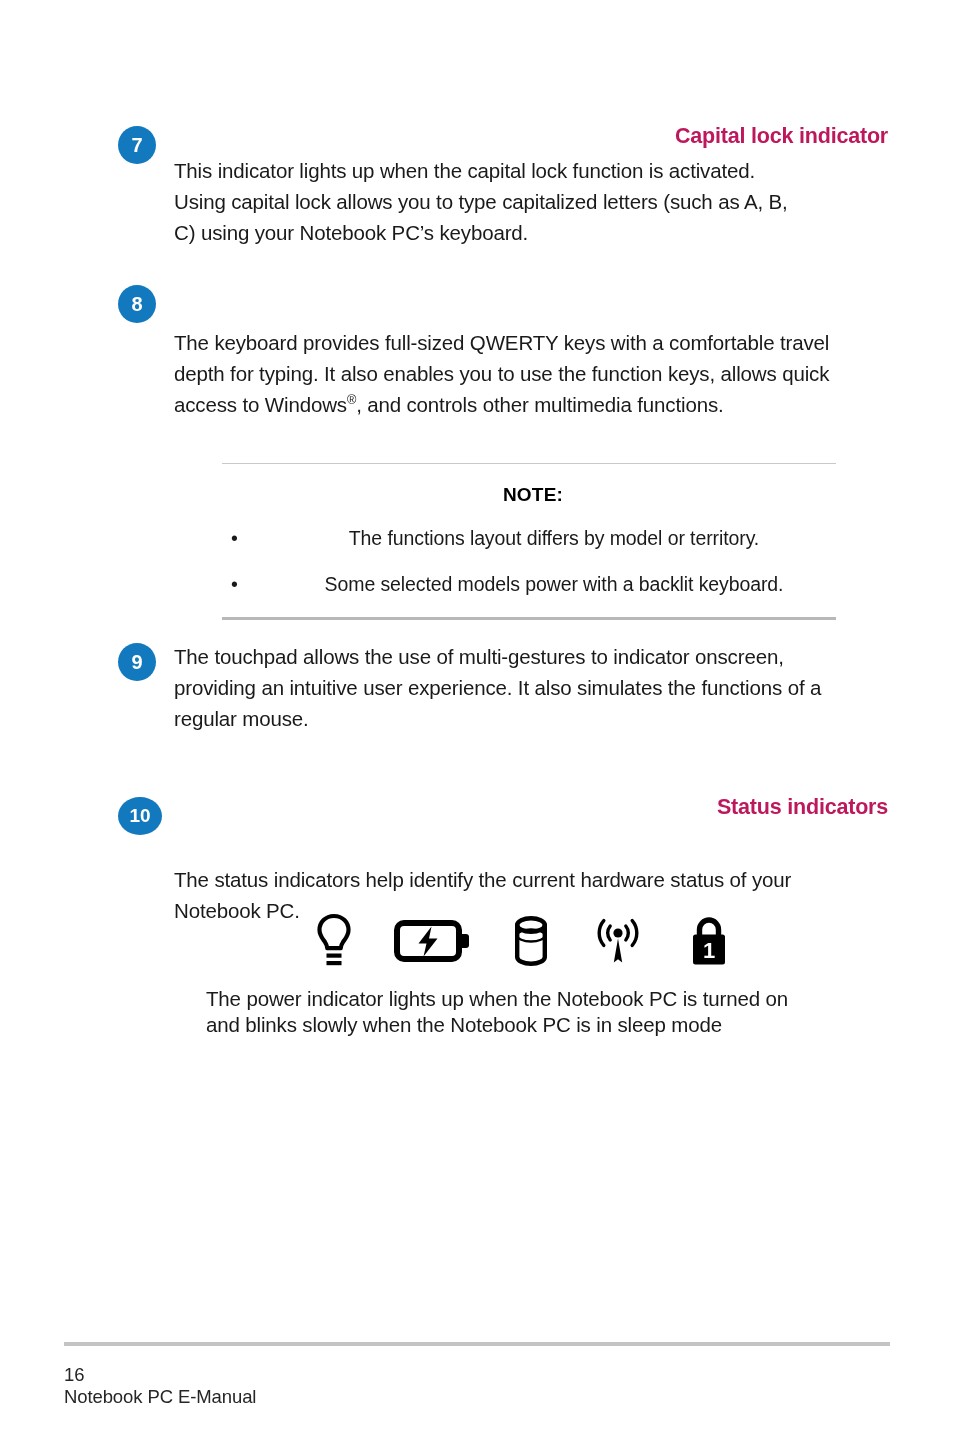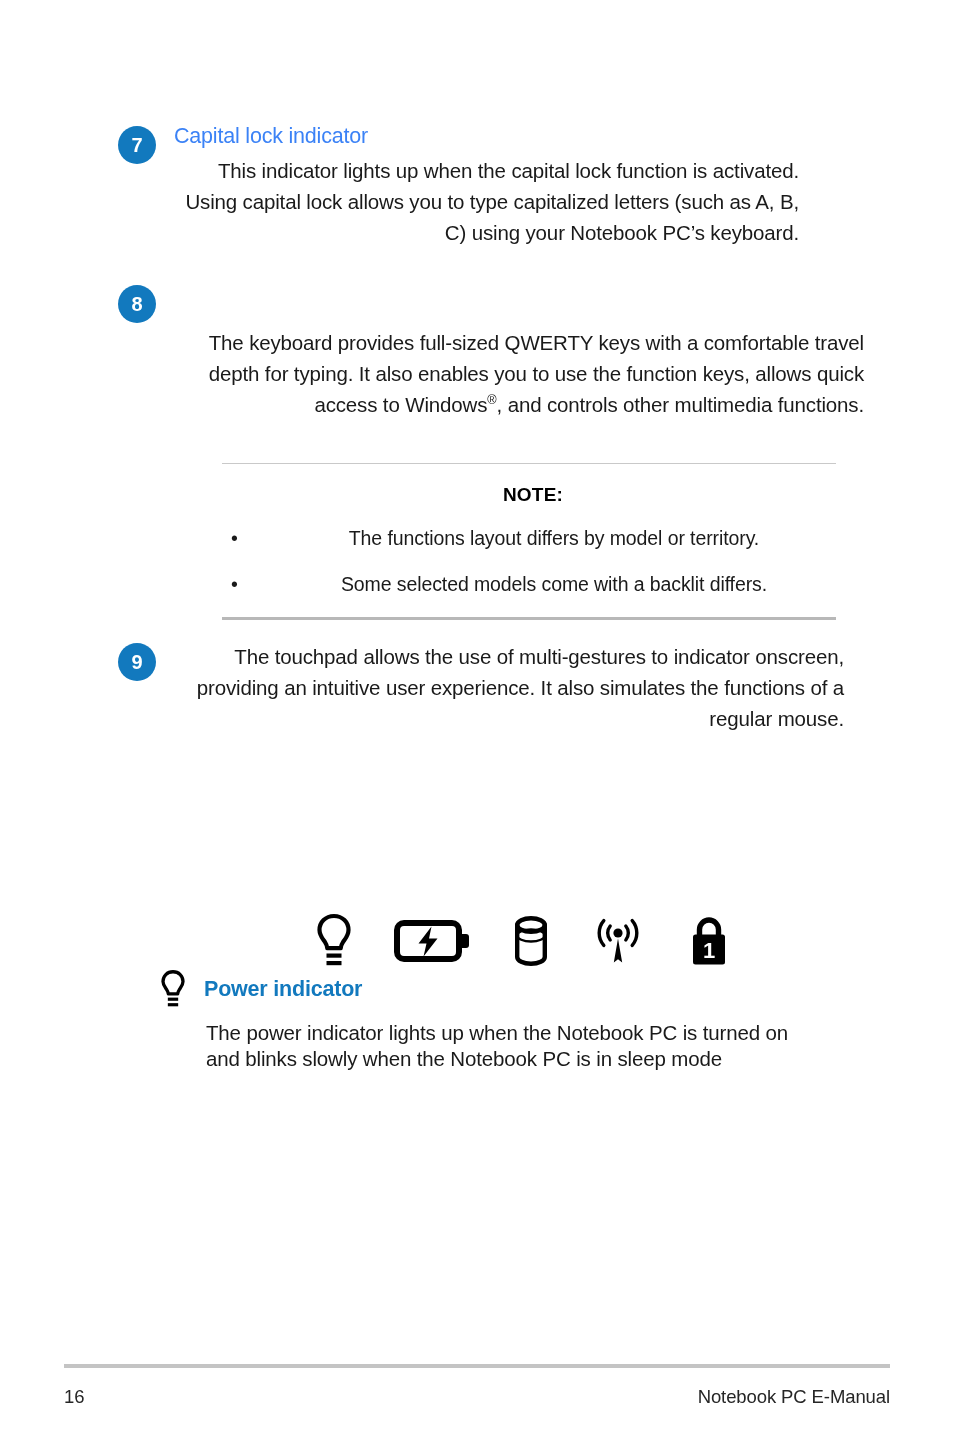--- a/index.html
+++ b/index.html
@@ -51,34 +51,34 @@
     font-size: 19px;
   }
 
   .sec-body {
     margin-left: 56px;
   }
 
   h2.sec-title {
     margin: 0 0 6px 0;
     font-size: 21.5px;
-    font-weight: normal;
-    color: #3b82f6;
+    font-weight: bold;
+    color: #be185d;
     letter-spacing: -0.2px;
     line-height: 1.15;
+    text-align: right;
   }
 
   p.sec-text {
     margin: 0;
     font-size: 20.5px;
     line-height: 31px;
     color: #1a1a1a;
     letter-spacing: -0.15px;
     max-width: 670px;
-    text-align: right;
   }
   p.sec-text.narrow { max-width: 625px; }
   p.sec-text.wide   { max-width: 690px; margin-top: 44px; }
 
   sup.reg {
     font-size: 0.62em;
     vertical-align: super;
     line-height: 0;
   }
 
@@ -181,20 +181,21 @@
     width: 100%;
   }
   .footer-row {
     display: flex;
     justify-content: space-between;
     align-items: baseline;
     margin-top: 18px;
     font-size: 18.5px;
     color: #262626;
     letter-spacing: -0.1px;
+    flex-direction: column;
   }
 </style>
 </head>
 <body>
 
 <div class="page">
 
   <div class="section" style="top:124px;">
     <div class="badge">7</div>
     <div class="sec-body">
@@ -213,33 +214,40 @@
   <div class="note-box" style="top:463px;text-align:center;">
     <div class="note-rule-top"></div>
     <div class="note-label">NOTE:</div>
     <ul class="note-list">
       <li>
         <span class="bullet">•</span>
         <span>The functions layout differs by model or territory.</span>
       </li>
       <li>
         <span class="bullet">•</span>
-        <span>Some selected models come with a backlit differs.</span>
+        <span>Some selected models power with a backlit keyboard.</span>
       </li>
     </ul>
     <div class="note-rule-bottom"></div>
   </div>
 
   <div class="section" style="top:641px;">
     <div class="badge">9</div>
     <div class="sec-body">
       <p class="sec-text">The touchpad allows the use of multi-gestures to indicator onscreen, providing an intuitive user experience. It also simulates the functions of a regular mouse.</p>
     </div>
   </div>
 
+  <div class="section" style="top:795px;">
+    <div class="badge wide">10</div>
+    <div class="sec-body" style="margin-left:56px;">
+      <h2 class="sec-title">Status indicators</h2>
+      <p class="sec-text wide">The status indicators help identify the current hardware status of your Notebook PC.</p>
+    </div>
+  </div>
 
   <div class="icon-strip">
 
     <svg class="ico" width="36" height="58" viewBox="0 0 36 58">
       <path d="M18 4 C9.5 4 3.5 10.2 3.5 18 C3.5 23.4 6.6 26.6 9.0 30.2 C10.4 32.3 11.1 34.2 11.3 36.2 L24.7 36.2 C24.9 34.2 25.6 32.3 27.0 30.2 C29.4 26.6 32.5 23.4 32.5 18 C32.5 10.2 26.5 4 18 4 Z" fill="none" stroke="#000000" stroke-width="4.2" stroke-linejoin="round"></path>
       <rect x="10.5" y="41.5" width="15" height="4.2" fill="#000000"></rect>
       <rect x="10.5" y="49.0" width="15" height="4.2" fill="#000000"></rect>
     </svg>
 
     <svg class="ico" width="78" height="46" viewBox="0 0 78 46">
@@ -265,28 +273,20 @@
 
     <svg class="ico" width="42" height="54" viewBox="0 0 42 54">
       <path d="M11.5 22 v-6.5 a9.5 9.5 0 0 1 19 0 V22" fill="none" stroke="#000000" stroke-width="5.4"></path>
       <rect x="5" y="20.5" width="32" height="30" rx="2.5" fill="#000000"></rect>
       <text x="21" y="44" font-family="'Liberation Sans', sans-serif" font-size="22" font-weight="bold" fill="#ffffff" text-anchor="middle">1</text>
     </svg>
 
   </div>
 
   <div class="power-sub">
-    <div class="power-head">
-      <svg width="26" height="40" viewBox="0 0 36 58">
-        <path d="M18 4 C9.5 4 3.5 10.2 3.5 18 C3.5 23.4 6.6 26.6 9.0 30.2 C10.4 32.3 11.1 34.2 11.3 36.2 L24.7 36.2 C24.9 34.2 25.6 32.3 27.0 30.2 C29.4 26.6 32.5 23.4 32.5 18 C32.5 10.2 26.5 4 18 4 Z" fill="none" stroke="#000000" stroke-width="4.8" stroke-linejoin="round"></path>
-        <rect x="10.5" y="41.5" width="15" height="4.6" fill="#000000"></rect>
-        <rect x="10.5" y="49.5" width="15" height="4.6" fill="#000000"></rect>
-      </svg>
-      <h3>Power indicator</h3>
-    </div>
     <p class="power-text">The power indicator lights up when the Notebook PC is turned on and blinks slowly when the Notebook PC is in sleep mode</p>
   </div>
 
   <div class="footer">
     <div class="footer-rule"></div>
     <div class="footer-row">
       <span>16</span>
       <span>Notebook PC E-Manual</span>
     </div>
   </div>

